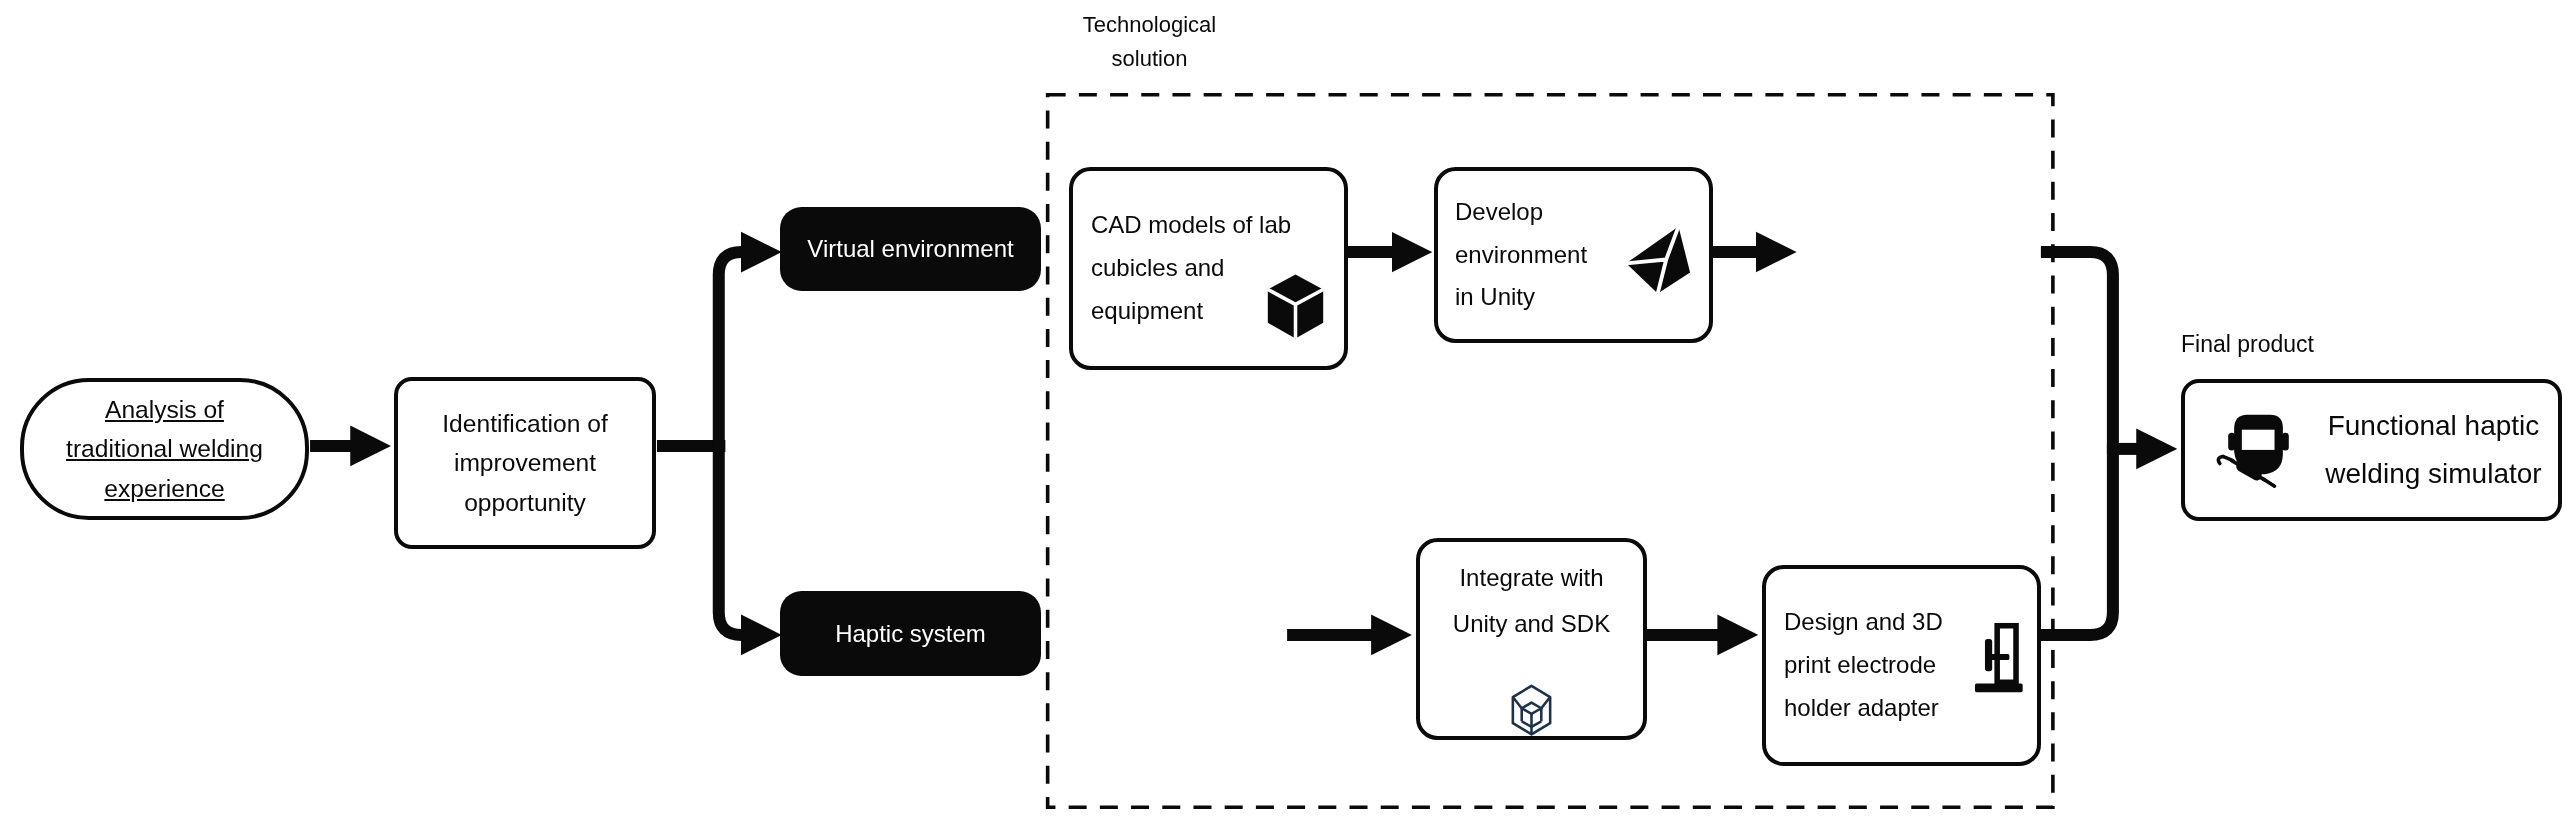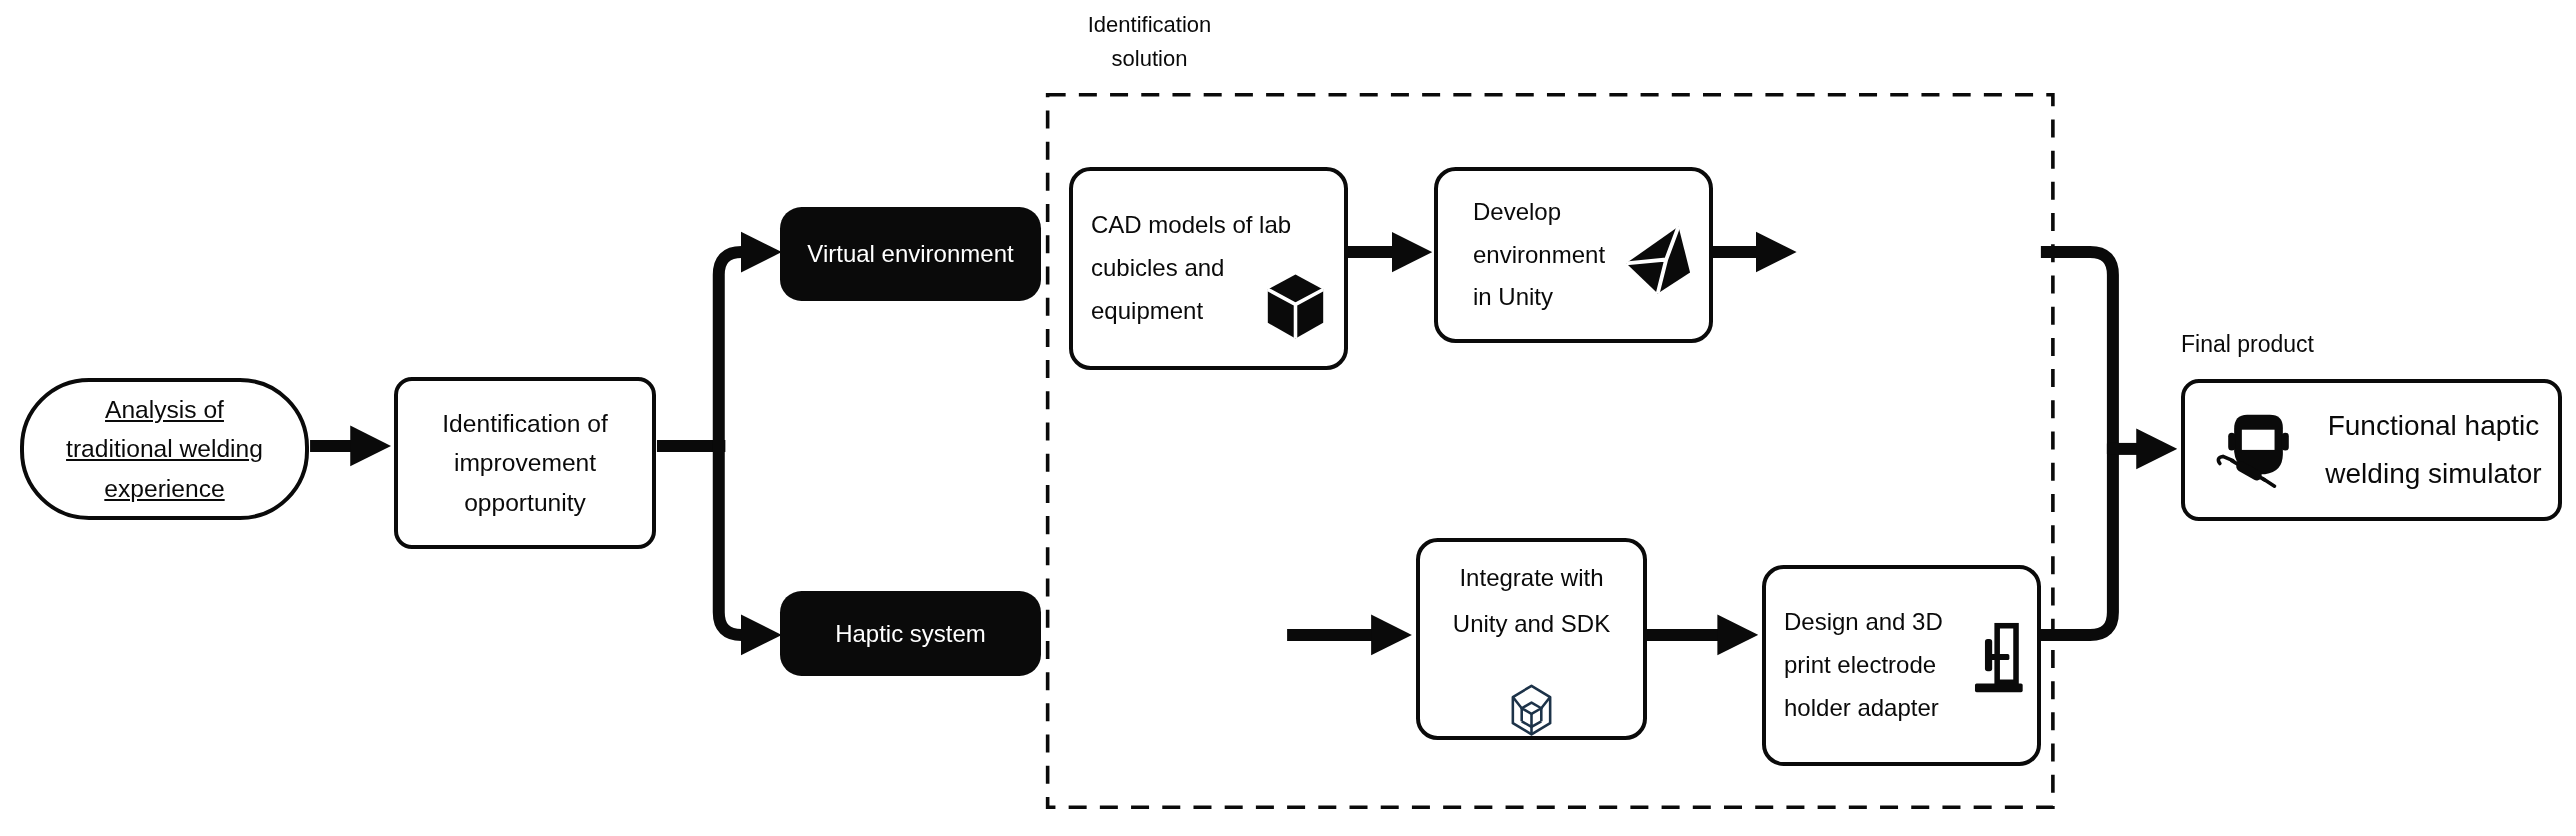--- a/index.html
+++ b/index.html
@@ -81,43 +81,43 @@
 traditional welding
 experience</div>
   </div>
 
   <div class="node rounded node-text-3" style="left:394px;top:377px;width:262px;height:172px;">
     <div class="pre">Identification of
 improvement
 opportunity</div>
   </div>
 
-  <div class="node black-node" style="left:780px;top:207px;width:261px;height:94px;">
+  <div class="node black-node" style="left:780px;top:207px;width:261px;height:84px;">
     <div>Virtual environment</div>
   </div>
 
   <div class="node black-node" style="left:780px;top:591px;width:261px;height:85px;">
     <div>Haptic system</div>
   </div>
 
-  <div class="float-label pre" style="left:1046px;top:8.4px;width:207px;">Identification
+  <div class="float-label pre" style="left:1046px;top:8.4px;width:207px;">Technological
 solution</div>
 
   <div class="node rounded-lg" style="left:1069px;top:167px;width:279px;height:203px;justify-content:flex-start;">
     <div class="pre step-text" style="margin-left:18px;">CAD models of lab
 cubicles and
 equipment</div>
     <svg class="icon-right" style="right:13.2px;bottom:24px;" width="71" height="71" viewBox="0 0 100 100">
       <polygon points="50,5 89,26 89,73 50,95 11,73 11,26" fill="#0a0a0a"></polygon>
       <path d="M11 26 L50 47 L89 26 M50 47 V95" stroke="#ffffff" stroke-width="5" fill="none"></path>
     </svg>
   </div>
 
   <div class="node rounded-lg" style="left:1434px;top:167px;width:279px;height:176px;justify-content:flex-start;">
-    <div class="pre step-text" style="margin-left:35px;">Develop
+    <div class="pre step-text" style="margin-left:17px;">Develop
 environment
 in Unity</div>
     <svg class="icon-right" style="right:10.8px;top:50px;" width="79" height="77" viewBox="0 0 100 100">
       <polygon points="8,55 76,7 91,67 49,94" fill="#0a0a0a"></polygon>
       <path d="M60 50 L8 55 M60 50 L76 7 M60 50 L49 94" stroke="#ffffff" stroke-width="5" fill="none"></path>
     </svg>
   </div>
 
 
 

